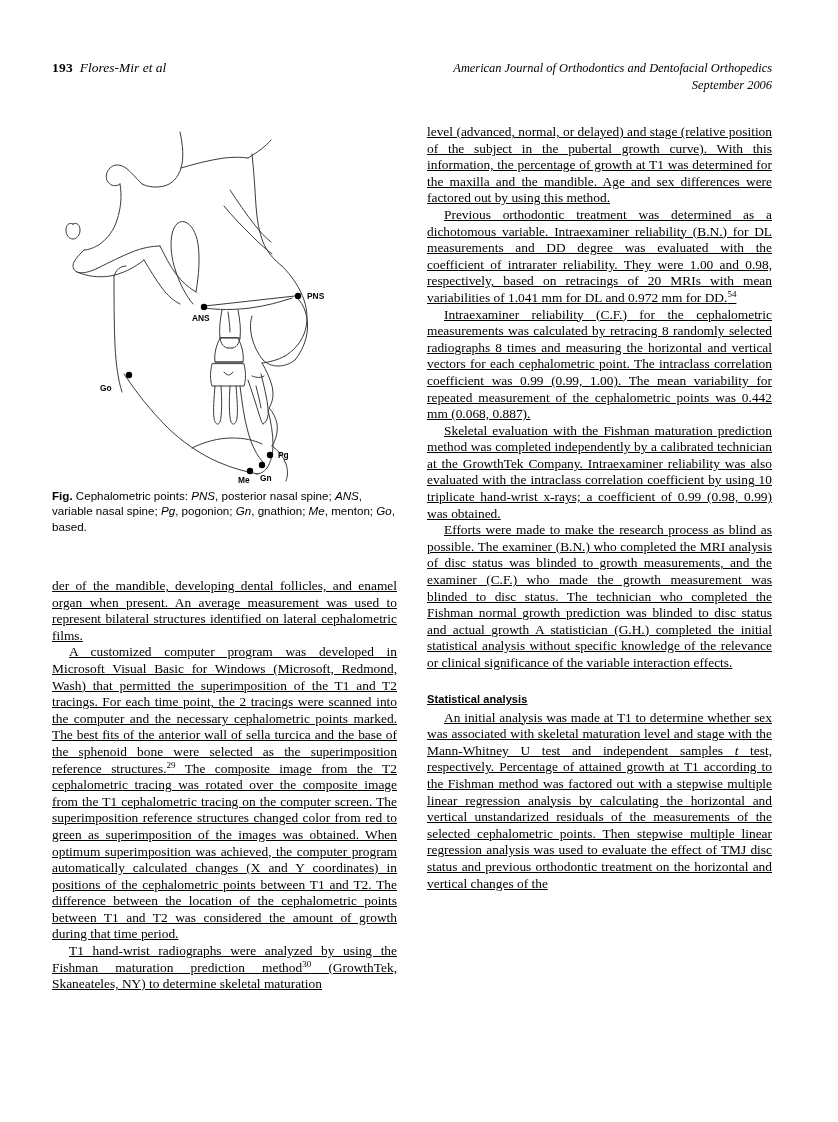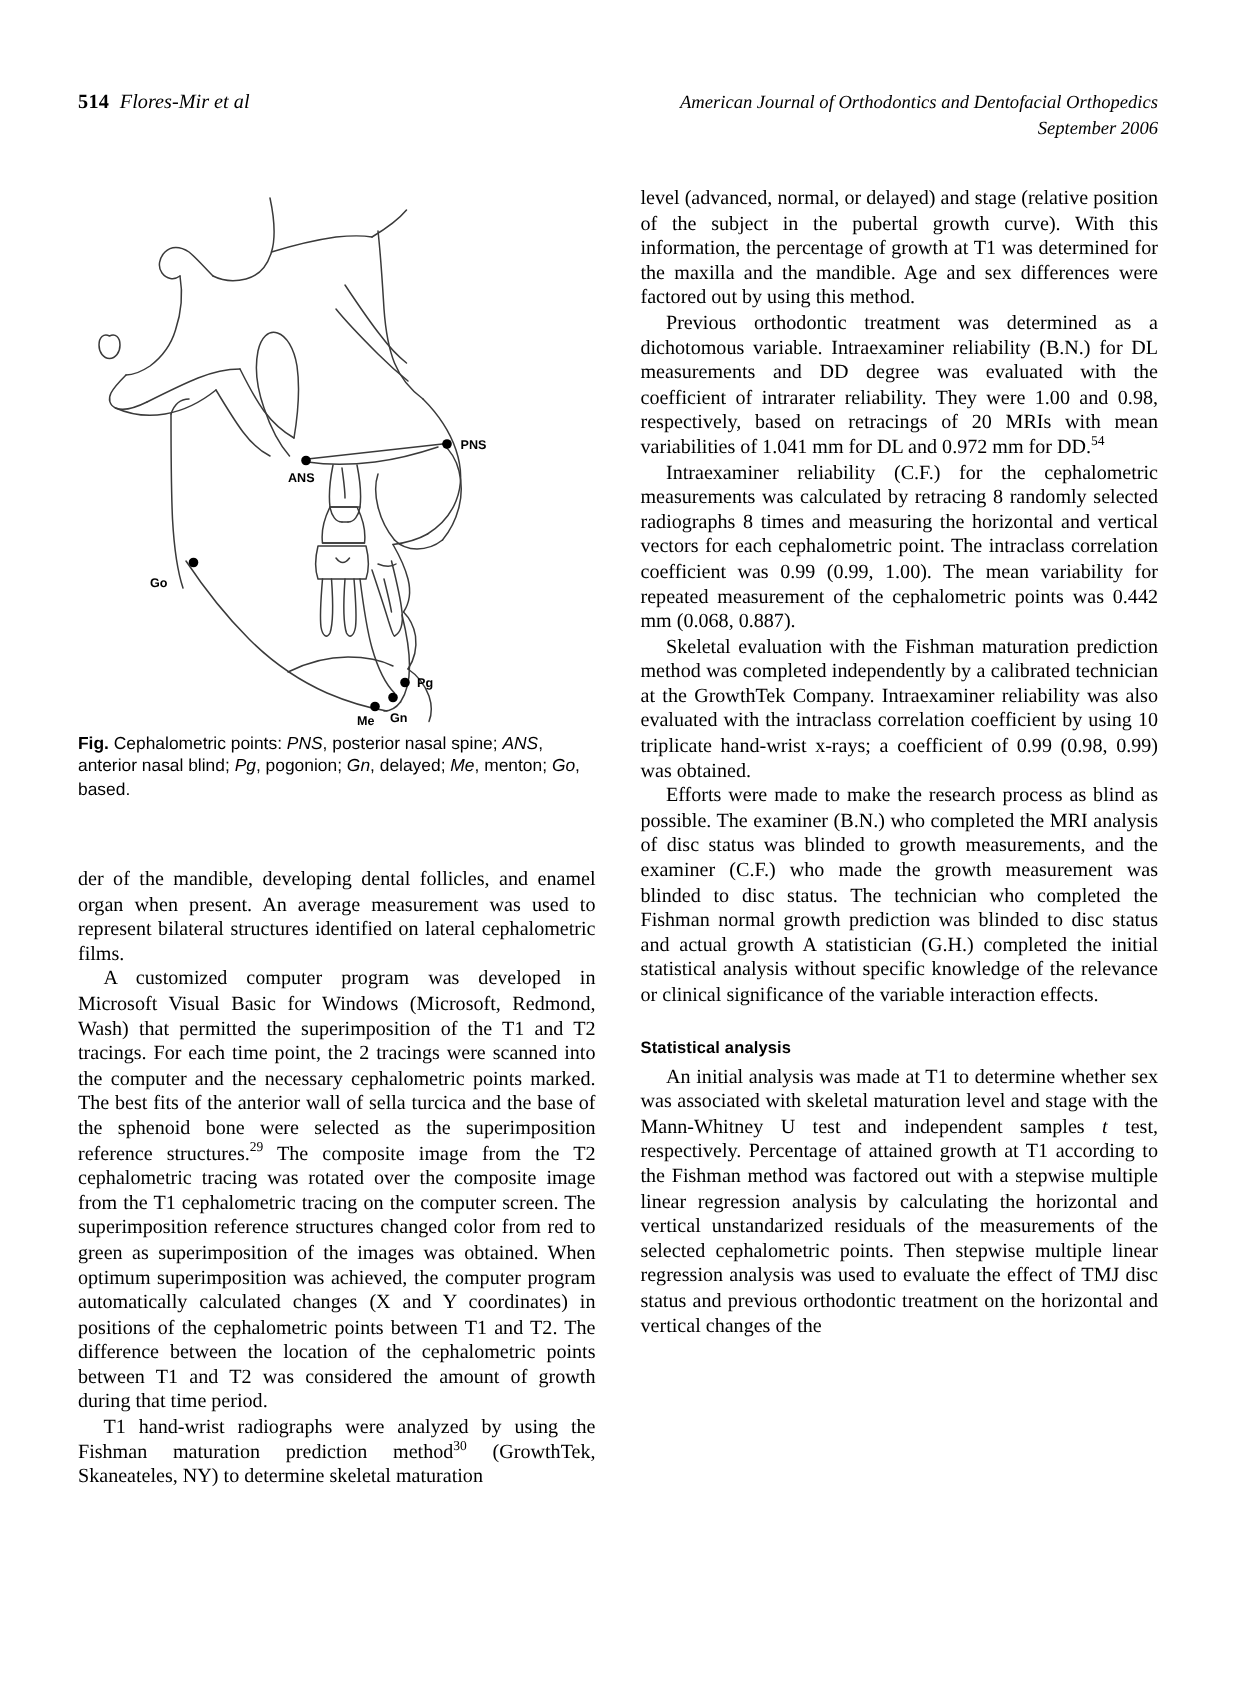--- a/index.html
+++ b/index.html
@@ -57,20 +57,21 @@
     font-size: 12.4px;
     line-height: 17px;
     white-space: nowrap;
   }
 
   
   .col {
     position: absolute;
     top: 124px;
     width: 345px;
+    text-decoration: underline;
   }
   .col-left  { left: 52px; }
   .col-right { left: 427px; }
 
   
   p.body {
     margin: 0;
     font-family: "Liberation Serif", serif;
     font-size: 13.4px;
     line-height: 16.6px;
@@ -126,21 +127,21 @@
     fill: #000;
   }
 </style>
 </head>
 <body>
 
 <div class="page">
 
   <div class="runhead">
     <div class="runhead-left">
-      <span class="runhead-pageno">514</span><span class="runhead-author">Flores-Mir et al</span>
+      <span class="runhead-pageno">193</span><span class="runhead-author">Flores-Mir et al</span>
     </div>
     <div class="runhead-right">
       <div>American Journal of Orthodontics and Dentofacial Orthopedics</div>
       <div>September 2006</div>
     </div>
   </div>
 
   <div class="figure-block">
     <div class="figure-art">
       <svg width="345" height="360" viewBox="0 0 345 360" xmlns="http://www.w3.org/2000/svg">
@@ -248,21 +249,21 @@
         <text class="lbl" x="48" y="267">Go</text>
         <text class="lbl" x="226" y="334">Pg</text>
         <text class="lbl" x="208" y="357">Gn</text>
         <text class="lbl" x="186" y="359">Me</text>
       </svg>
     </div>
 
     <p class="fig-caption">
       <span class="fig-label">Fig.</span>
       <span>Cephalometric points:</span>
-      <i>PNS</i><span>, </span><span>posterior nasal spine</span><span>; </span><i>ANS</i><span>, </span><span>anterior nasal blind</span><span>; </span><i>Pg</i><span>, </span><span>pogonion</span><span>; </span><i>Gn</i><span>, </span><span>delayed</span><span>; </span><i>Me</i><span>, </span><span>menton</span><span>; </span><i>Go</i><span>, </span><span>based</span><span>.</span>
+      <i>PNS</i><span>, </span><span>posterior nasal spine</span><span>; </span><i>ANS</i><span>, </span><span>variable nasal spine</span><span>; </span><i>Pg</i><span>, </span><span>pogonion</span><span>; </span><i>Gn</i><span>, </span><span>gnathion</span><span>; </span><i>Me</i><span>, </span><span>menton</span><span>; </span><i>Go</i><span>, </span><span>based</span><span>.</span>
     </p>
   </div>
 
   <div class="col col-left" style="top:578px;">
     <p class="body">der of the mandible, developing dental follicles, and enamel organ when present. An average measurement was used to represent bilateral structures identified on lateral cephalometric films.</p>
 
     <p class="body indent"><span>A customized computer program was developed in Microsoft Visual Basic for Windows (Microsoft, Redmond, Wash) that permitted the superimposition of the T1 and T2 tracings. For each time point, the 2 tracings were scanned into the computer and the necessary cephalometric points marked. The best fits of the anterior wall of sella turcica and the base of the sphenoid bone were selected as the superimposition reference structures.</span><sup>29</sup><span> The composite image from the T2 cephalometric tracing was rotated over the composite image from the T1 cephalometric tracing on the computer screen. The superimposition reference structures changed color from red to green as superimposition of the images was obtained. When optimum superimposition was achieved, the computer program automatically calculated changes (X and Y coordinates) in positions of the cephalometric points between T1 and T2. The difference between the location of the cephalometric points between T1 and T2 was considered the amount of growth during that time period.</span></p>
 
     <p class="body indent"><span>T1 hand-wrist radiographs were analyzed by using the Fishman maturation prediction method</span><sup>30</sup><span> (GrowthTek, Skaneateles, NY) to determine skeletal maturation</span></p>
   </div>

